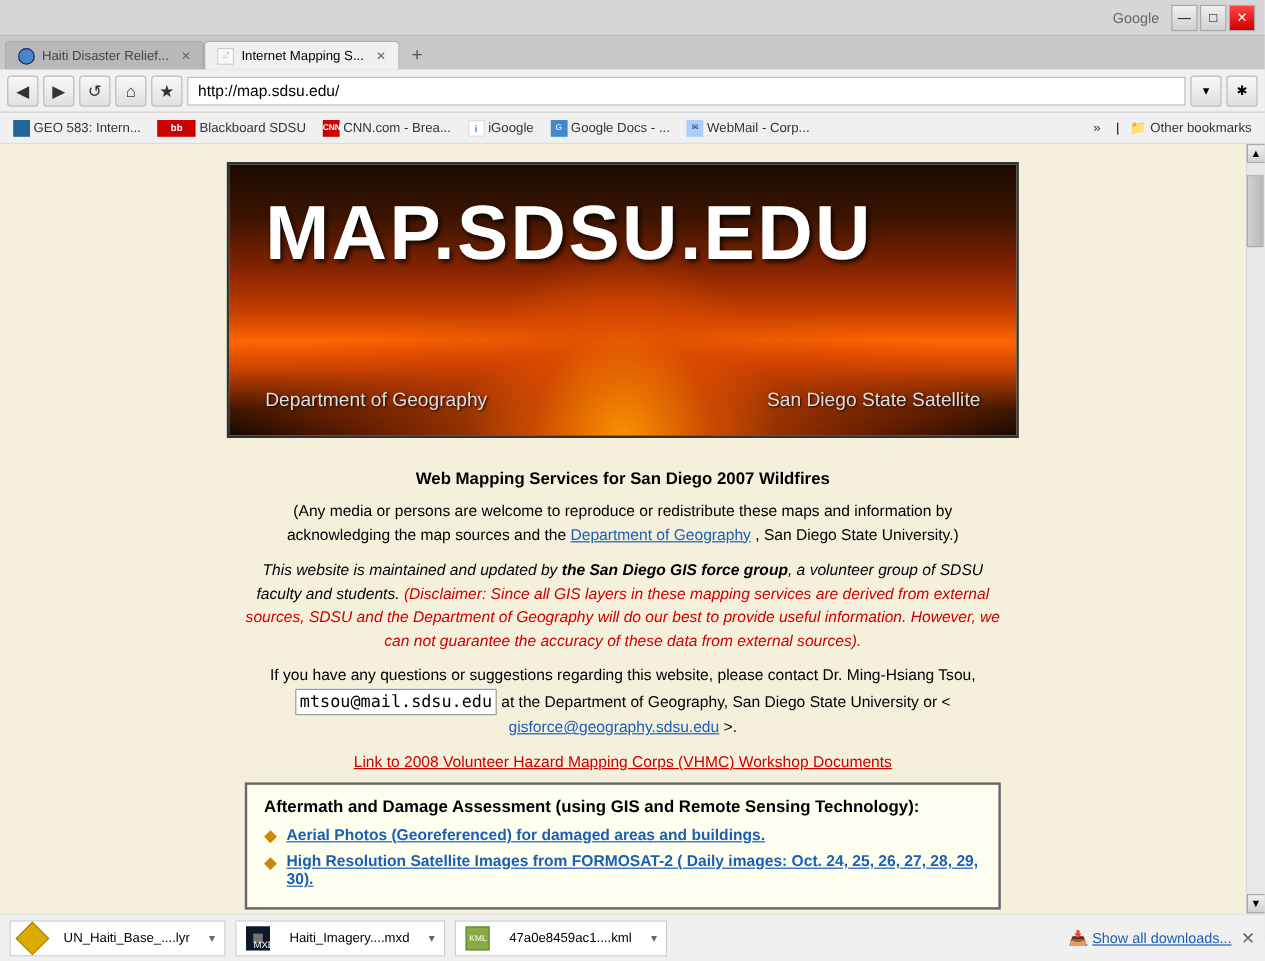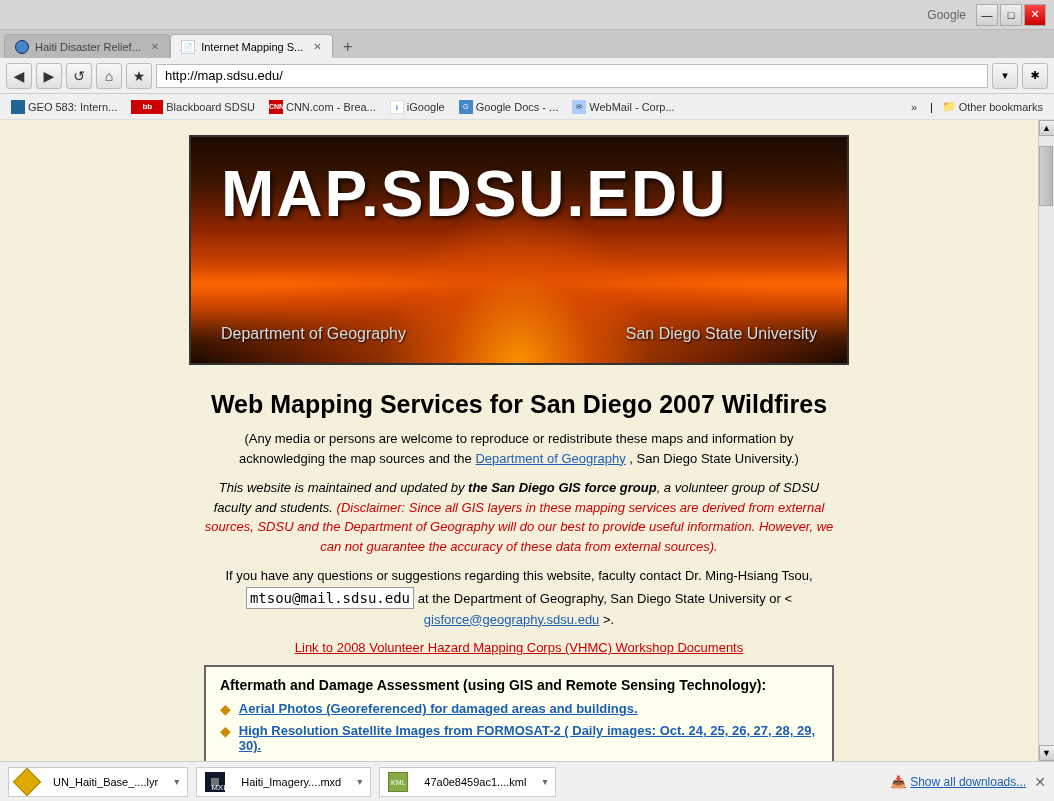--- a/index.html
+++ b/index.html
@@ -57,21 +57,21 @@
     
     .site-header { width: 660px; margin: 15px auto 0; position: relative; }
     .site-header-img { width: 660px; height: 230px; background: linear-gradient(to bottom, #1a0a00 0%, #3d1500 20%, #8b2500 40%, #c84000 55%, #ff6600 65%, #cc4400 75%, #441800 90%, #1a0800 100%); display: flex; flex-direction: column; justify-content: space-between; padding: 20px 30px; border: 2px solid #333; position: relative; overflow: hidden; }
     .fire-glow { position: absolute; bottom: 0; left: 0; right: 0; height: 120px; background: radial-gradient(ellipse at 50% 100%, rgba(255,100,0,0.8) 0%, rgba(200,60,0,0.5) 40%, transparent 70%); }
     .fire-glow2 { position: absolute; bottom: 0; left: 30%; width: 40%; height: 160px; background: radial-gradient(ellipse at 50% 100%, rgba(255,150,0,0.9) 0%, rgba(220,80,0,0.6) 40%, transparent 70%); }
     .site-title { font-size: 64px; font-weight: bold; color: white; text-shadow: 2px 2px 4px rgba(0,0,0,0.8); z-index: 1; letter-spacing: 2px; }
     .site-subtitle { display: flex; justify-content: space-between; z-index: 1; }
     .site-subtitle span { color: #ddd; font-size: 16px; text-shadow: 1px 1px 2px rgba(0,0,0,0.9); }
 
     .page-content { width: 660px; margin: 0 auto; padding: 15px; font-size: 13px; color: #000; }
-    .page-title { text-align: center; font-size: 25px; font-weight: bold; color: #000; margin: 10px 0; }
+    .page-title { text-align: center; font-size: 14px; font-weight: bold; color: #000; margin: 10px 0; }
     .intro-text { text-align: center; font-size: 13px; margin: 8px 0; line-height: 1.5; }
     .maintained-text { font-style: italic; text-align: center; margin: 10px 0; line-height: 1.5; }
     .bold-group { font-weight: bold; font-style: italic; }
     .disclaimer { color: #cc0000; }
     .contact-text { text-align: center; margin: 10px 0; font-size: 13px; line-height: 1.6; }
     .email-badge { background: white; border: 1px solid #999; padding: 2px 3px; font-family: monospace; font-size: 14px; }
     .link-blue { color: #1a5fb4; text-decoration: underline; cursor: pointer; }
     .link-red { color: #cc0000; text-decoration: underline; cursor: pointer; }
     .vhmc-link { text-align: center; margin: 10px 0; }
     .assessment-box { border: 2px solid #666; margin: 10px 0; padding: 10px 14px; background: #fffff0; }
@@ -166,42 +166,42 @@
 
       <div class="site-header">
         <div class="site-header-img">
           <div class="fire-glow"></div>
           <div class="fire-glow2"></div>
           <div style="z-index:2;">
             <div class="site-title">MAP.SDSU.EDU</div>
           </div>
           <div class="site-subtitle" style="z-index:2;">
             <span>Department of Geography</span>
-            <span>San Diego State University</span>
+            <span>San Diego State Satellite</span>
           </div>
         </div>
       </div>
 
       <div class="page-content">
         <h1 class="page-title">Web Mapping Services for San Diego 2007 Wildfires</h1>
 
         <p class="intro-text">
           <span>(Any media or persons are welcome to reproduce or redistribute these maps and information by acknowledging the map sources and the</span>
           <a class="link-blue">Department of Geography</a>
           <span>, San Diego State University.)</span>
         </p>
 
         <p class="maintained-text">
           <span>This website is maintained and updated by </span><span class="bold-group">the San Diego GIS force group</span><span>, a volunteer group of SDSU faculty and students.</span>
           <span class="disclaimer"> (Disclaimer:</span>
           <span class="disclaimer">Since all GIS layers in these mapping services are derived from external sources, SDSU and the Department of Geography will do our best to provide useful information. However, we can not guarantee the accuracy of these data from external sources).</span>
         </p>
 
         <p class="contact-text">
-          <span>If you have any questions or suggestions regarding this website, faculty contact Dr. Ming-Hsiang Tsou, </span>
+          <span>If you have any questions or suggestions regarding this website, please contact Dr. Ming-Hsiang Tsou, </span>
           <span class="email-badge">mtsou@mail.sdsu.edu</span>
           <span> at the Department of Geography, San Diego State University or &lt;</span>
           <a class="link-blue">gisforce@geography.sdsu.edu</a>
           <span>&gt;.</span>
         </p>
 
         <p class="vhmc-link">
           <a class="link-red">Link to 2008 Volunteer Hazard Mapping Corps (VHMC) Workshop Documents</a>
         </p>
 

